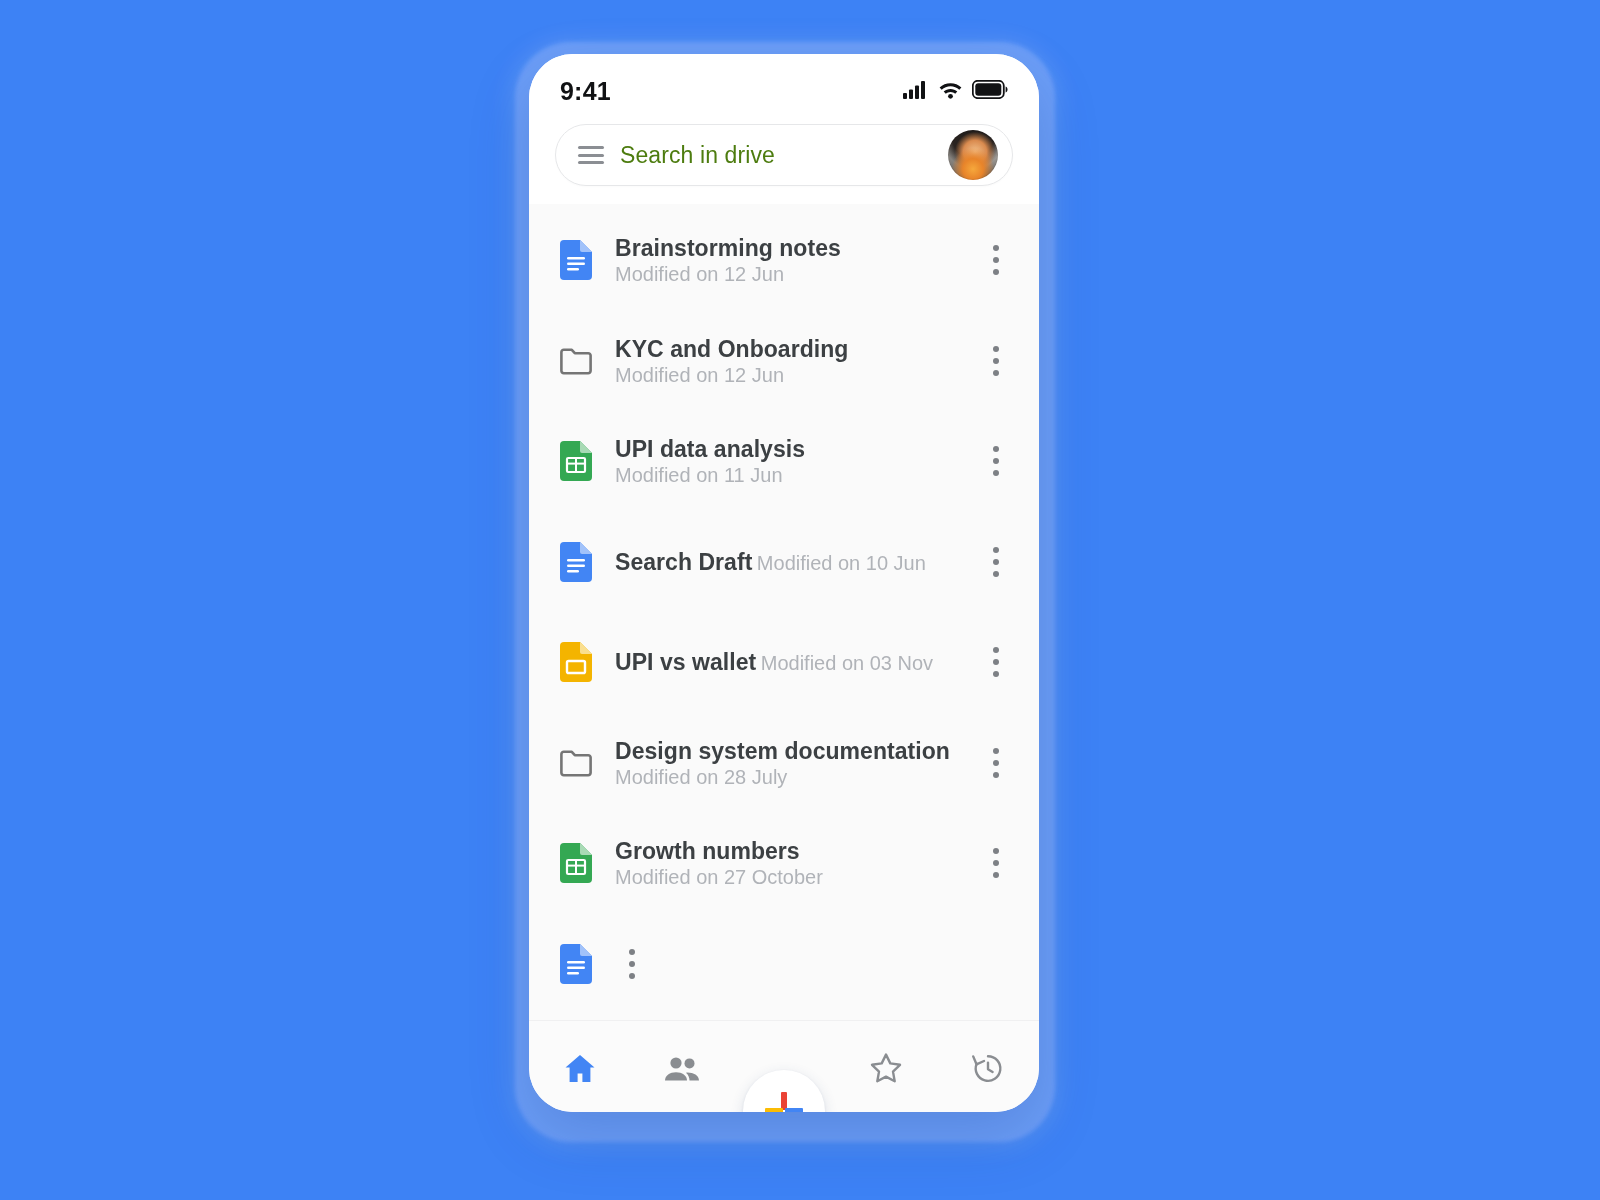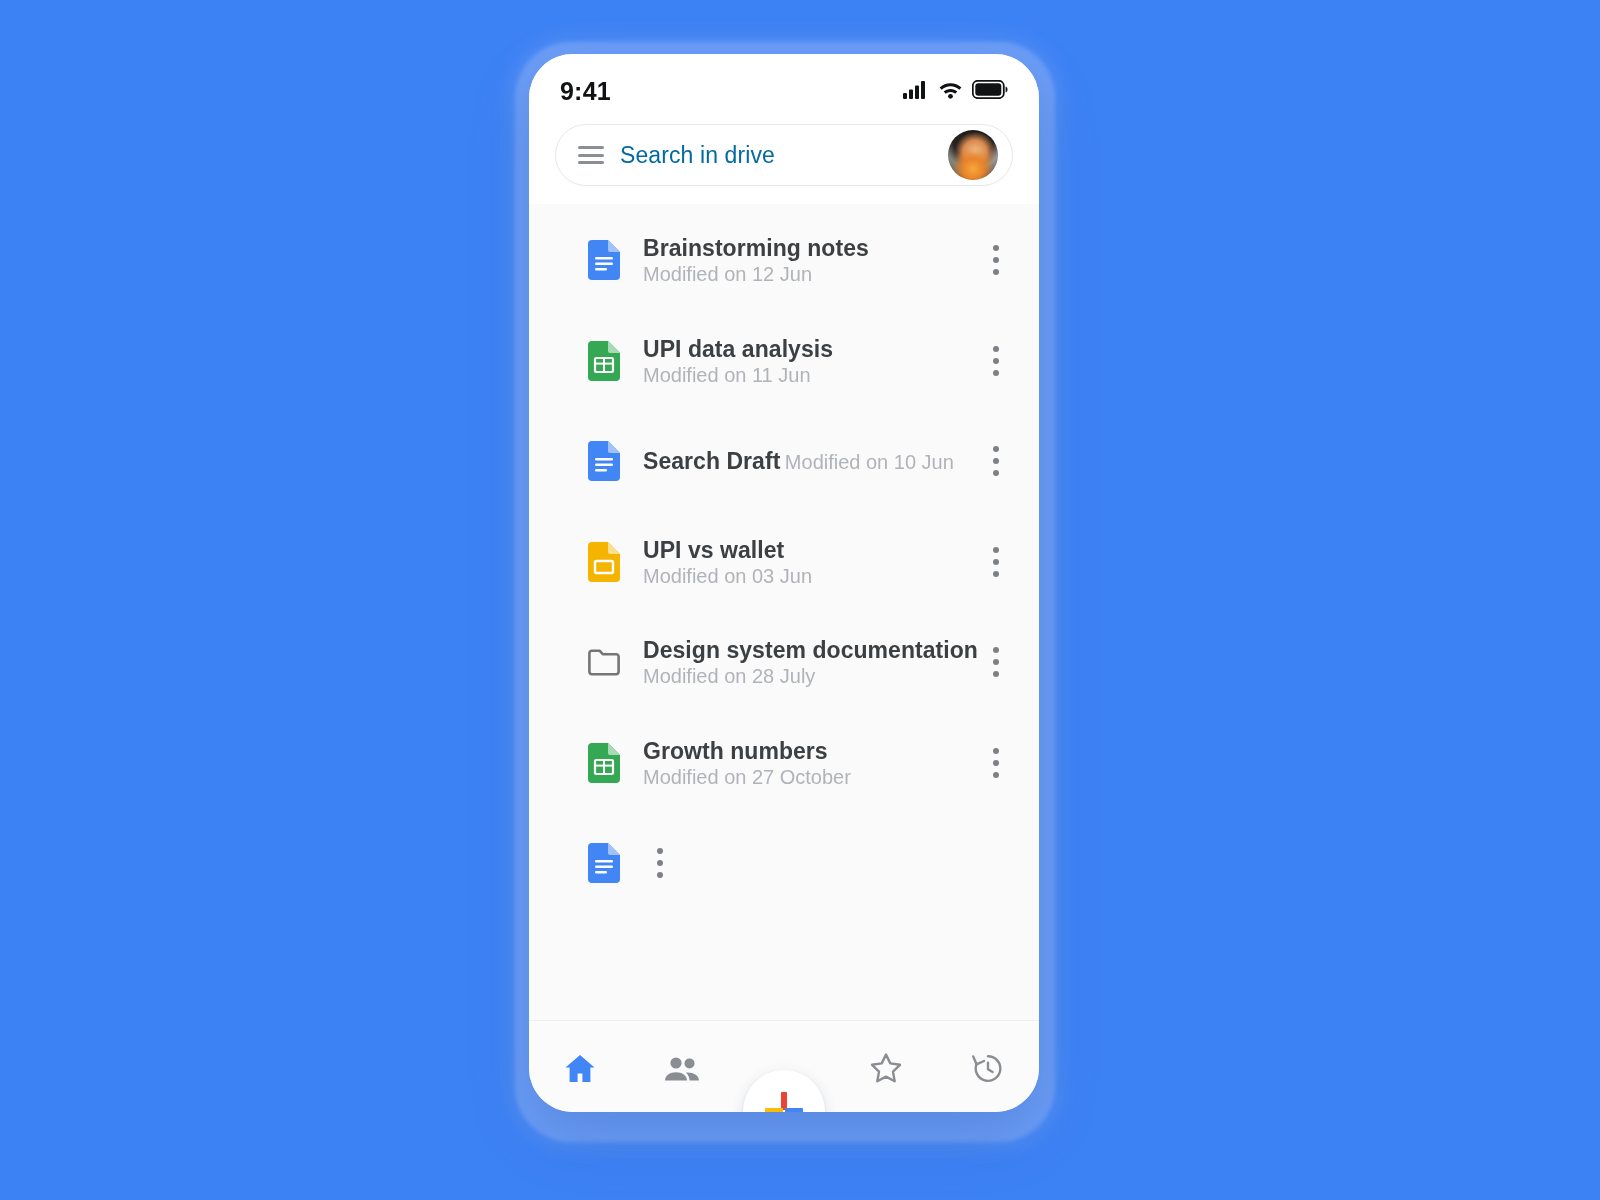--- a/index.html
+++ b/index.html
@@ -92,21 +92,21 @@
   }
   .hamburger i {
     display: block;
     height: 3px; width: 100%;
     background: #8b8e93;
     border-radius: 2px;
   }
   .search-placeholder {
     flex: 1 1 auto;
     font-size: 23px;
-    color: #0369a1;
+    color: #4d7c0f;
     letter-spacing: .1px;
   }
   .avatar {
     width: 50px; height: 50px;
     border-radius: 50%;
     flex: 0 0 auto;
     overflow: hidden;
     position: relative;
     background:
       radial-gradient(circle at 50% 78%, #f6a83c 0%, #e8842a 22%, rgba(232,132,42,0) 46%),
@@ -129,21 +129,20 @@
     background: #fafafa;
     overflow: hidden;
     padding-top: 6px;
   }
   .file-row {
     height: 100.5px;
     display: flex;
     align-items: center;
     padding: 0 26px 0 30px;
     gap: 22px;
-    margin-left: 28px;
   }
   .file-icon {
     width: 34px;
     flex: 0 0 34px;
     display: flex;
     align-items: center;
     justify-content: center;
   }
   .file-meta {
     flex: 1 1 auto;
@@ -285,20 +284,36 @@
         <span class="file-name">Brainstorming notes</span>
         <span class="file-sub">Modified on 12 Jun</span>
       </span>
       <span class="kebab">
           <i></i>
           <i></i>
           <i></i>
         </span>
     </div>
 
+    <div class="file-row">
+      <span class="file-icon">
+        <svg width="34" height="28" viewBox="0 0 34 28">
+          <path d="M2.4 5.2A2.4 2.4 0 0 1 4.8 2.8h8l3 3.4h13.4a2.4 2.4 0 0 1 2.4 2.4v15.2a2.4 2.4 0 0 1-2.4 2.4H4.8a2.4 2.4 0 0 1-2.4-2.4z" fill="none" stroke="#757575" stroke-width="2.6" stroke-linejoin="round"></path>
+        </svg>
+      </span>
+      <span class="file-meta">
+        <span class="file-name">KYC and Onboarding</span>
+        <span class="file-sub">Modified on 12 Jun</span>
+      </span>
+      <span class="kebab">
+          <i></i>
+          <i></i>
+          <i></i>
+        </span>
+    </div>
 
     <div class="file-row">
       <span class="file-icon">
         <svg width="32" height="40" viewBox="0 0 32 40">
           <path d="M4 0h16l12 12v24a4 4 0 0 1-4 4H4a4 4 0 0 1-4-4V4a4 4 0 0 1 4-4z" fill="#34a853"></path>
           <path d="M20 0l12 12H22a2 2 0 0 1-2-2z" fill="#a8dab5"></path>
           <rect x="7" y="17" width="18" height="14" rx="1.2" fill="none" stroke="#fff" stroke-width="2.2"></rect>
           <rect x="7" y="21.6" width="18" height="2" fill="#fff"></rect>
           <rect x="15" y="17" width="2" height="14" fill="#fff"></rect>
         </svg>
@@ -338,21 +353,21 @@
     <div class="file-row">
       <span class="file-icon">
         <svg width="32" height="40" viewBox="0 0 32 40">
           <path d="M4 0h16l12 12v24a4 4 0 0 1-4 4H4a4 4 0 0 1-4-4V4a4 4 0 0 1 4-4z" fill="#f4b400"></path>
           <path d="M20 0l12 12H22a2 2 0 0 1-2-2z" fill="#fadf8f"></path>
           <rect x="7" y="19" width="18" height="12" rx="1.6" fill="none" stroke="#fff" stroke-width="2.4"></rect>
         </svg>
       </span>
       <span class="file-meta">
         <span class="file-name">UPI vs wallet</span>
-        <span class="file-sub">Modified on 03 Jun</span>
+        <span class="file-sub">Modified on 03 Nov</span>
       </span>
       <span class="kebab">
           <i></i>
           <i></i>
           <i></i>
         </span>
     </div>
 
     <div class="file-row">
       <span class="file-icon">

